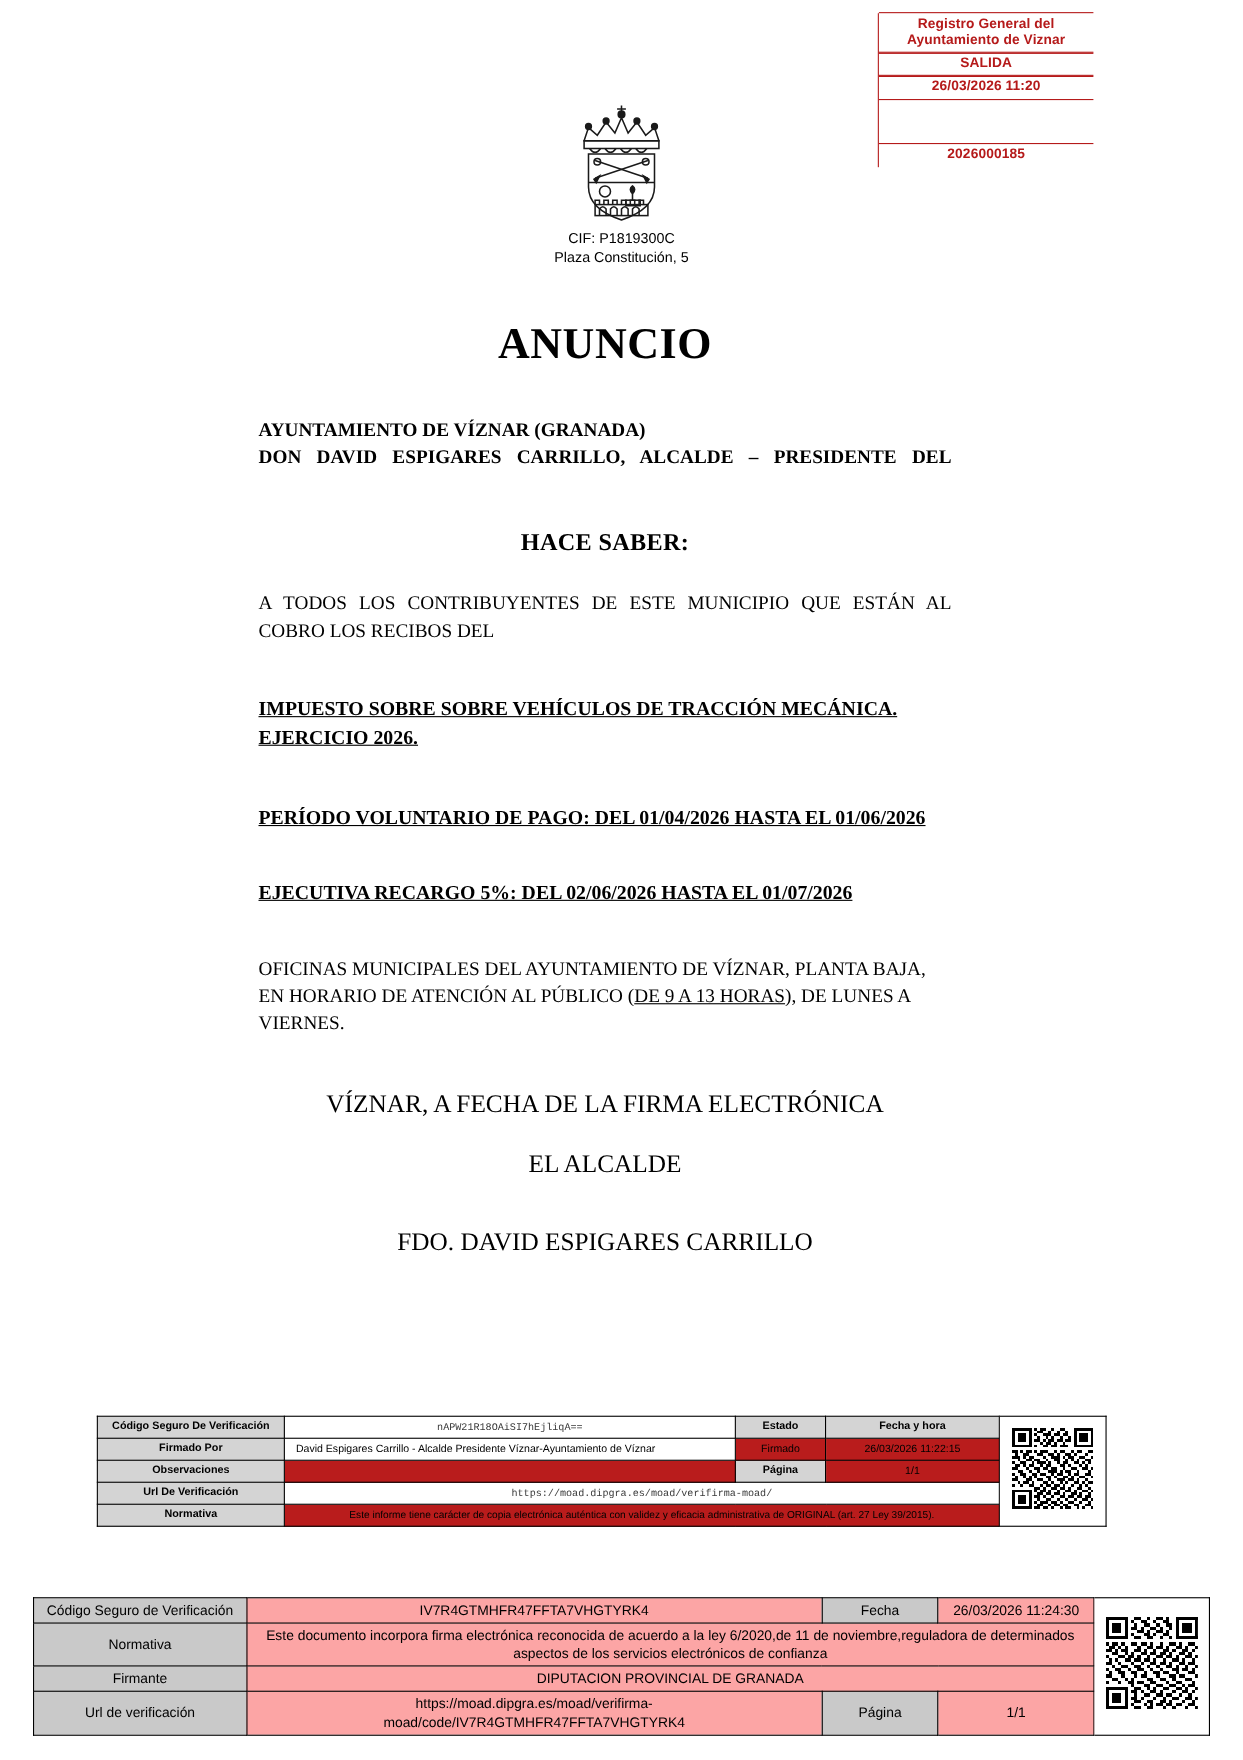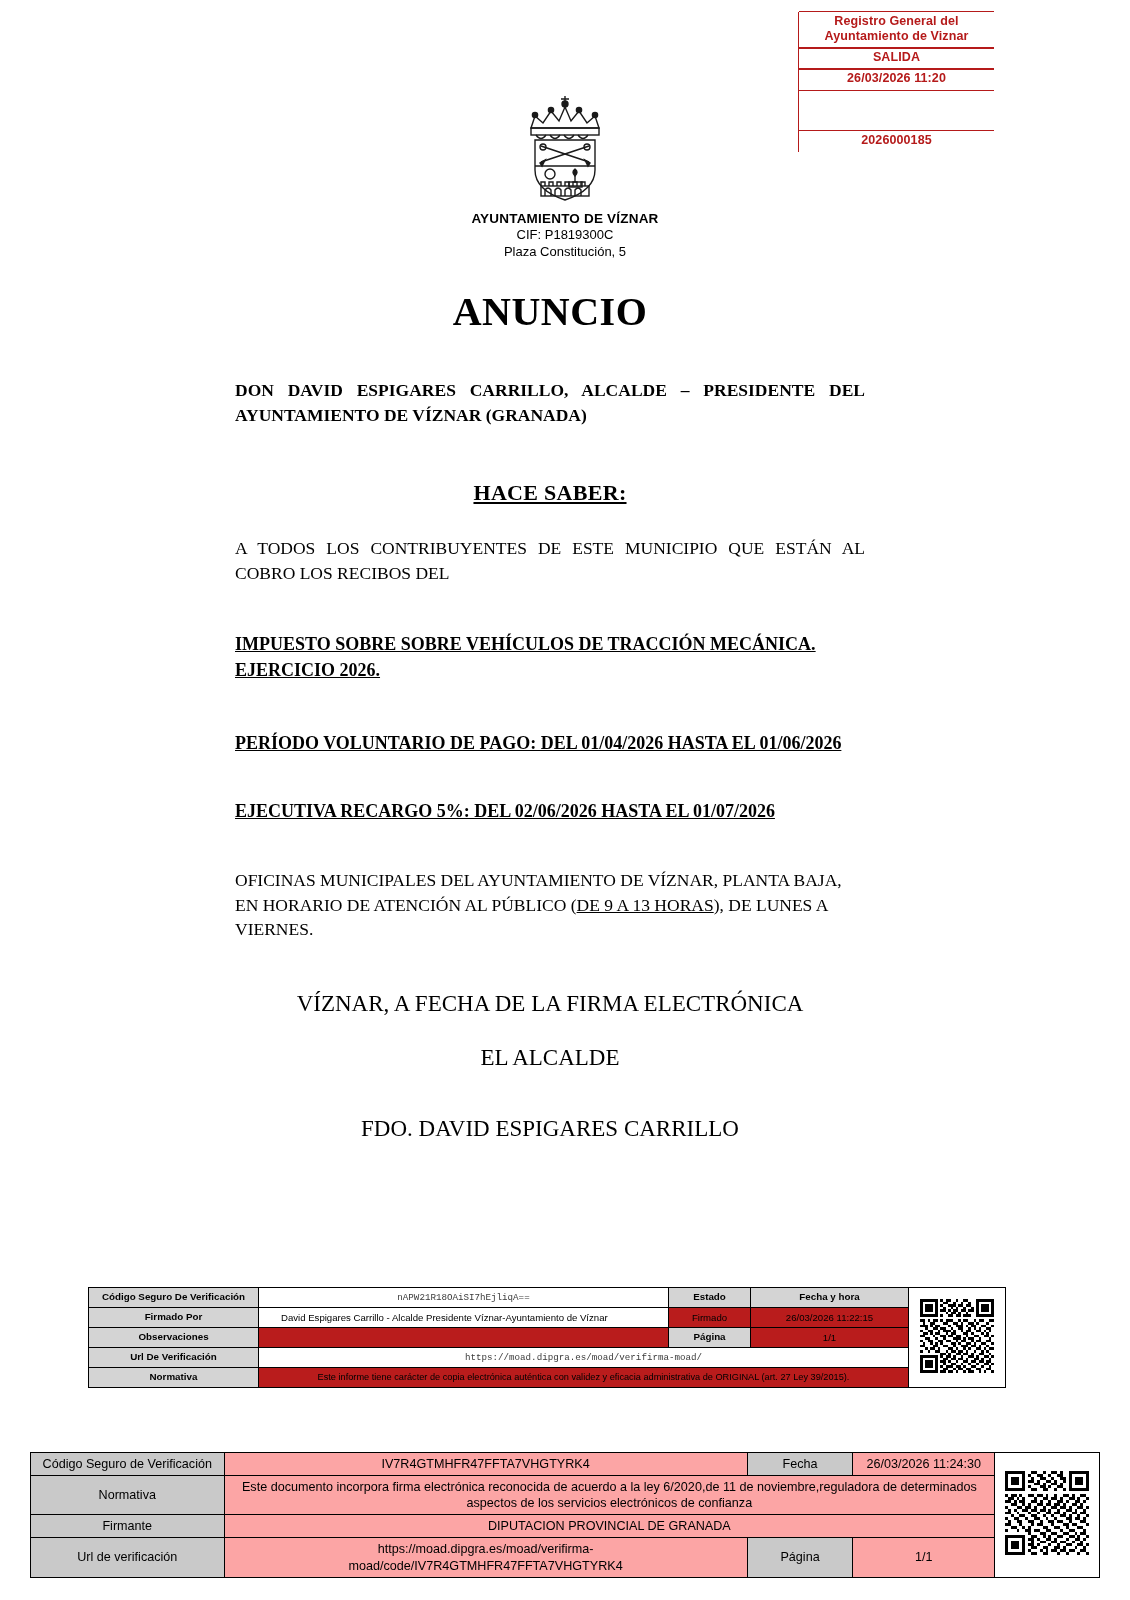--- a/index.html
+++ b/index.html
@@ -96,21 +96,20 @@
   .sp-4 { height: 30px; }
   .sp-5 { height: 46px; }
   .sp-6 { height: 38px; }
   .sp-7 { height: 52px; }
 
   .hace-saber {
     text-align: center;
     font-size: 22px;
     font-weight: bold;
     letter-spacing: 0.3px;
-    text-decoration: underline;
   }
   .bold-head {
     font-size: 18px;
     font-weight: bold;
     line-height: 1.45;
   }
   .sig-line {
     text-align: center;
     font-size: 23px;
     line-height: 1.4;
@@ -138,21 +137,21 @@
     vertical-align: middle;
     height: 17px;
   }
   table.vt td.lbl {
     background: #d4d4d4;
     text-align: center;
     font-weight: bold;
     font-size: 9.8px;
   }
   table.vt td.val  { text-align: center; background: #b91c1c; }
-  table.vt td.vall { text-align: left; background: #fff; padding-left: 22px; }
+  table.vt td.vall { text-align: left; background: #fff; padding-left: 10px; }
   table.vt td.mono {
     font-family: "Liberation Mono", monospace;
     font-size: 9.2px;
     color: #3a3a3a;
     text-align: center;
   }
   .qr-box {
     border: 1px solid #000;
     border-left: none;
     background: #fff;
@@ -237,33 +236,32 @@
         <circle cx="45" cy="86" r="5"></circle>
         <path d="M70 81 q4 3 0 7 q-4 -4 0 -7 Z" fill="#1a1a1a"></path>
         <line x1="70" y1="88" x2="70" y2="94"></line>
         <rect x="64" y="94" width="13" height="5"></rect>
         <rect x="36" y="98" width="48" height="10"></rect>
         <path d="M40 108 l0 -6 q3 -4 6 0 l0 6 M50 108 l0 -6 q3 -4 6 0 l0 6 M60 108 l0 -6 q3 -4 6 0 l0 6 M70 108 l0 -6 q3 -4 6 0 l0 6"></path>
         <path d="M36 98 l0 -4 l4 0 l0 4 M44 98 l0 -4 l4 0 l0 4 M52 98 l0 -4 l4 0 l0 4 M60 98 l0 -4 l4 0 l0 4 M68 98 l0 -4 l4 0 l0 4 M76 98 l0 -4 l4 0 l0 4"></path>
       </g>
     </svg>
   </span>
-  <div class="lh-name">AYUNTAMIENTO DE VÍZNAR</div>
   <div class="lh-line">CIF: P1819300C</div>
   <div class="lh-line">Plaza Constitución, 5</div>
 </div>
 
 <div class="doc">
 
   <div class="title-anuncio">ANUNCIO</div>
 
   <div class="sp-5"></div>
 
+  <div class="para b">AYUNTAMIENTO DE VÍZNAR (GRANADA)</div>
   <div class="para b" style="text-align:justify;text-align-last:justify;">DON DAVID ESPIGARES CARRILLO, ALCALDE – PRESIDENTE DEL</div>
-  <div class="para b">AYUNTAMIENTO DE VÍZNAR (GRANADA)</div>
 
   <div class="sp-7"></div>
 
   <div class="hace-saber">HACE SABER:</div>
 
   <div class="sp-4"></div>
 
   <div class="para j">A TODOS LOS CONTRIBUYENTES DE ESTE MUNICIPIO QUE ESTÁN AL COBRO LOS RECIBOS DEL</div>
 
   <div class="sp-3"></div>

